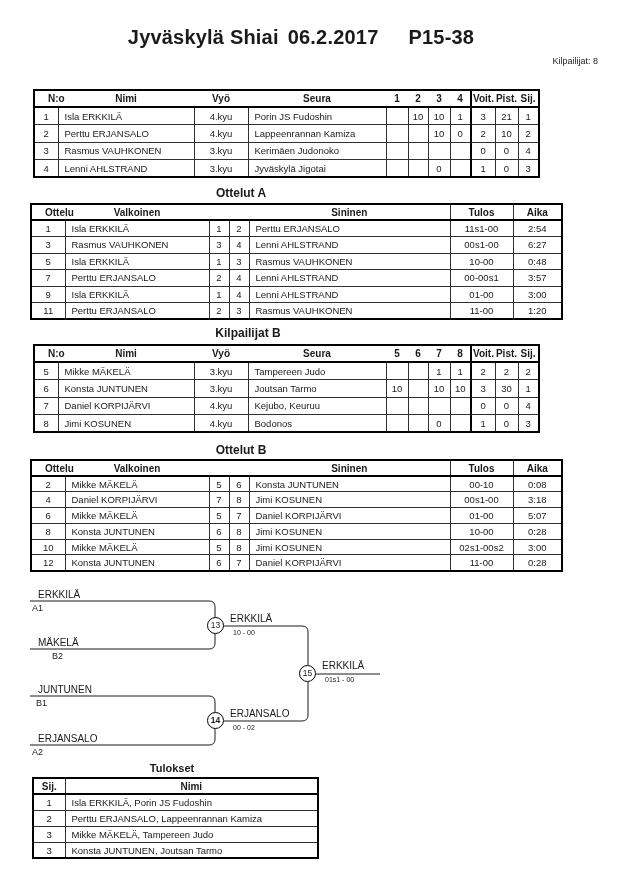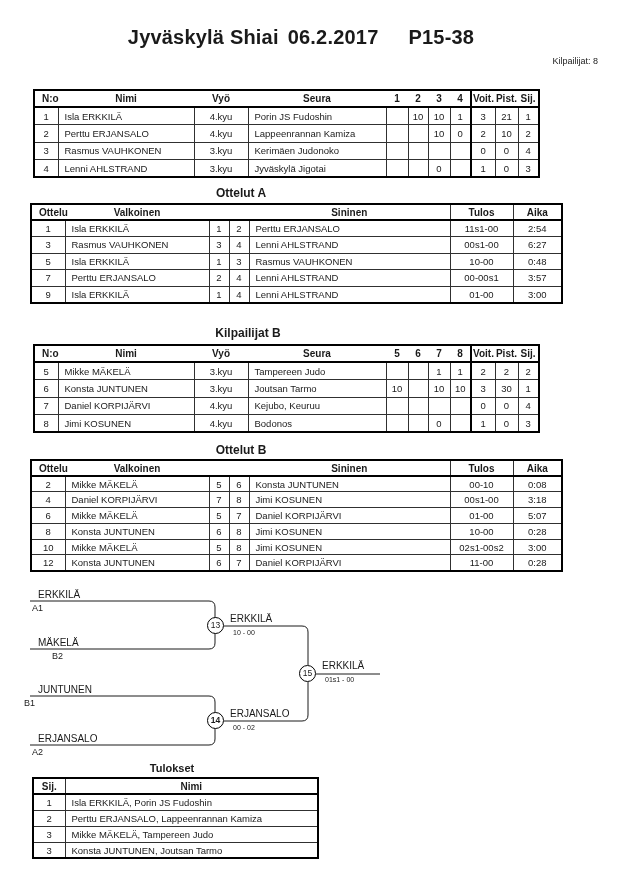--- a/index.html
+++ b/index.html
@@ -31,21 +31,21 @@
   }
   .grid th {
     font-size:10px; font-weight:bold; text-align:center;
     border-bottom:2px solid #000; padding:0; white-space:nowrap; overflow:visible;
   }
   .grid td {
     font-size:9.5px; text-align:center; padding:0;
     border:1px solid #303030; white-space:nowrap; overflow:hidden;
   }
   .grid td.tl { text-align:left; padding-left:6px; }
-  .grid th.thl { text-align:left; padding-left:7px;margin-left:40px; }
+  .grid th.thl { text-align:left; padding-left:13px;margin-left:40px; }
   .tk { border-left:2px solid #000 !important; }
   .blh { border-left:1px solid #303030; }
   .pool thead tr { height:17px; }
   .pool tbody tr { height:17.5px; }
   .matches thead tr { height:16px; }
   .matches-a tbody tr { height:16.5px; }
   .matches-b tbody tr { height:15.8px; }
   .results thead tr { height:16px; }
   .results tbody tr { height:16.1px; }
   .bracket-svg { position:absolute; left:0; top:0; width:630px; height:891px; pointer-events:none; }
@@ -211,20 +211,29 @@
       <td>3:57</td>
     </tr>
     <tr>
       <td>9</td>
       <td class="tl">Isla ERKKILÄ</td>
       <td>1</td>
       <td>4</td>
       <td class="tl">Lenni AHLSTRAND</td>
       <td>01-00</td>
       <td>3:00</td>
+    </tr>
+    <tr>
+      <td>11</td>
+      <td class="tl">Perttu ERJANSALO</td>
+      <td>2</td>
+      <td>3</td>
+      <td class="tl">Rasmus VAUHKONEN</td>
+      <td>11-00</td>
+      <td>1:20</td>
     </tr>
   </tbody>
 </table>
 
 <div class="sec-h" style="left:248px; top:326px;">Kilpailijat B</div>
 <table class="grid pool pool-b" style="left:33px; top:344px; width:505px;">
   <colgroup>
       <col style="width:24px">
       <col style="width:136px">
       <col style="width:54px">
@@ -398,21 +407,21 @@
   </g>
 </svg>
 <div class="bk-name" style="left:38px; top:589px;">ERKKILÄ</div>
 <div class="bk-seed" style="left:32px; top:603px;">A1</div>
 <div class="bk-name" style="left:38px; top:637px;">MÄKELÄ</div>
 <div class="bk-seed" style="left:32px; top:651px;margin-left:20px;">B2</div>
 <div class="bk-circle" style="left:207px; top:617px;">13</div>
 <div class="bk-name" style="left:230px; top:613px;">ERKKILÄ</div>
 <div class="bk-score" style="left:233px; top:629px;">10 - 00</div>
 <div class="bk-name" style="left:38px; top:684px;">JUNTUNEN</div>
-<div class="bk-seed" style="left:24px; top:698px;">B1</div>
+<div class="bk-seed" style="left:36px; top:698px;">B1</div>
 <div class="bk-name" style="left:38px; top:733px;">ERJANSALO</div>
 <div class="bk-seed" style="left:32px; top:747px;">A2</div>
 <div class="bk-circle" style="left:207px; top:712px;font-weight:bold;">14</div>
 <div class="bk-name" style="left:230px; top:708px;">ERJANSALO</div>
 <div class="bk-score" style="left:233px; top:724px;">00 - 02</div>
 <div class="bk-circle" style="left:299px; top:665px;">15</div>
 <div class="bk-name" style="left:322px; top:660px;">ERKKILÄ</div>
 <div class="bk-score" style="left:325px; top:676px;">01s1 - 00</div>
 
 <div class="sec-h" style="left:172px; top:762px; font-size:11px;">Tulokset</div>

